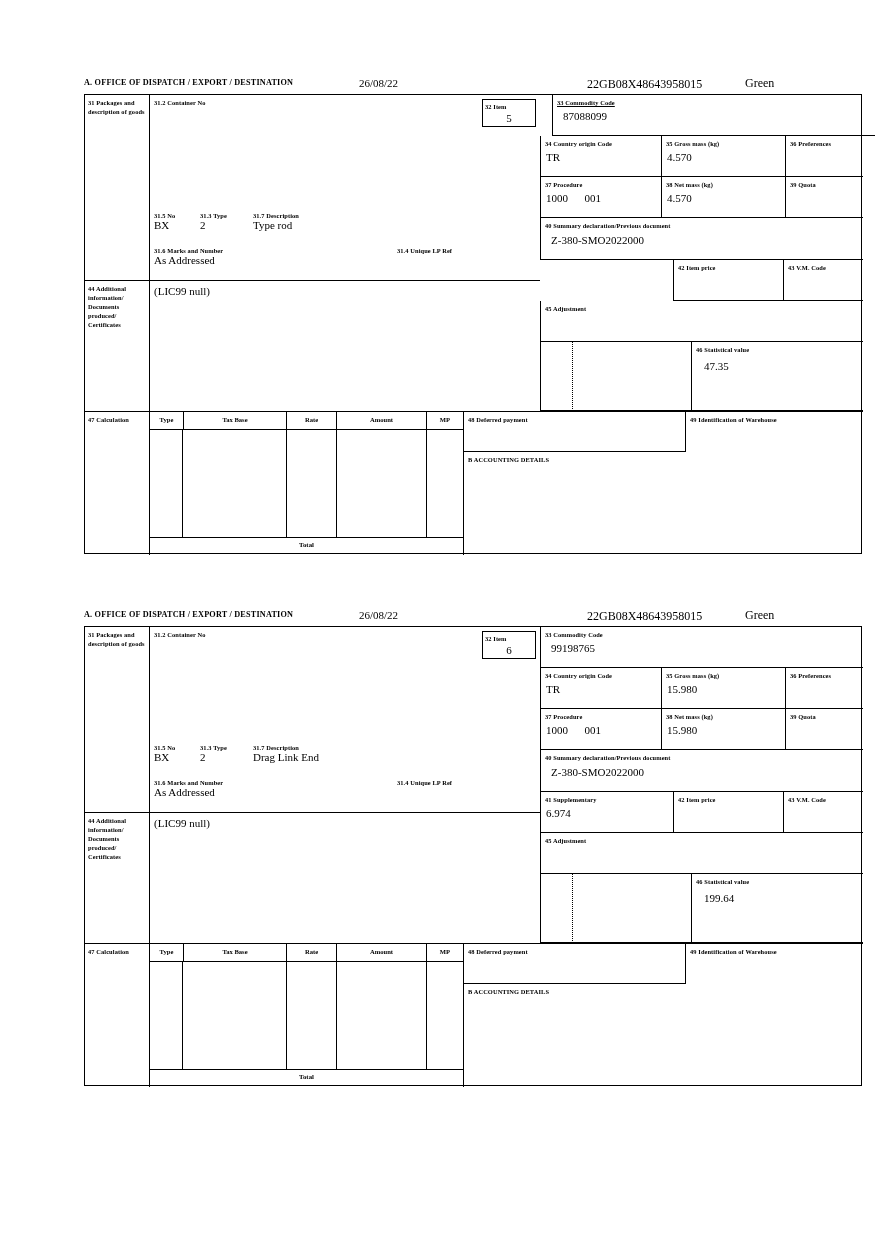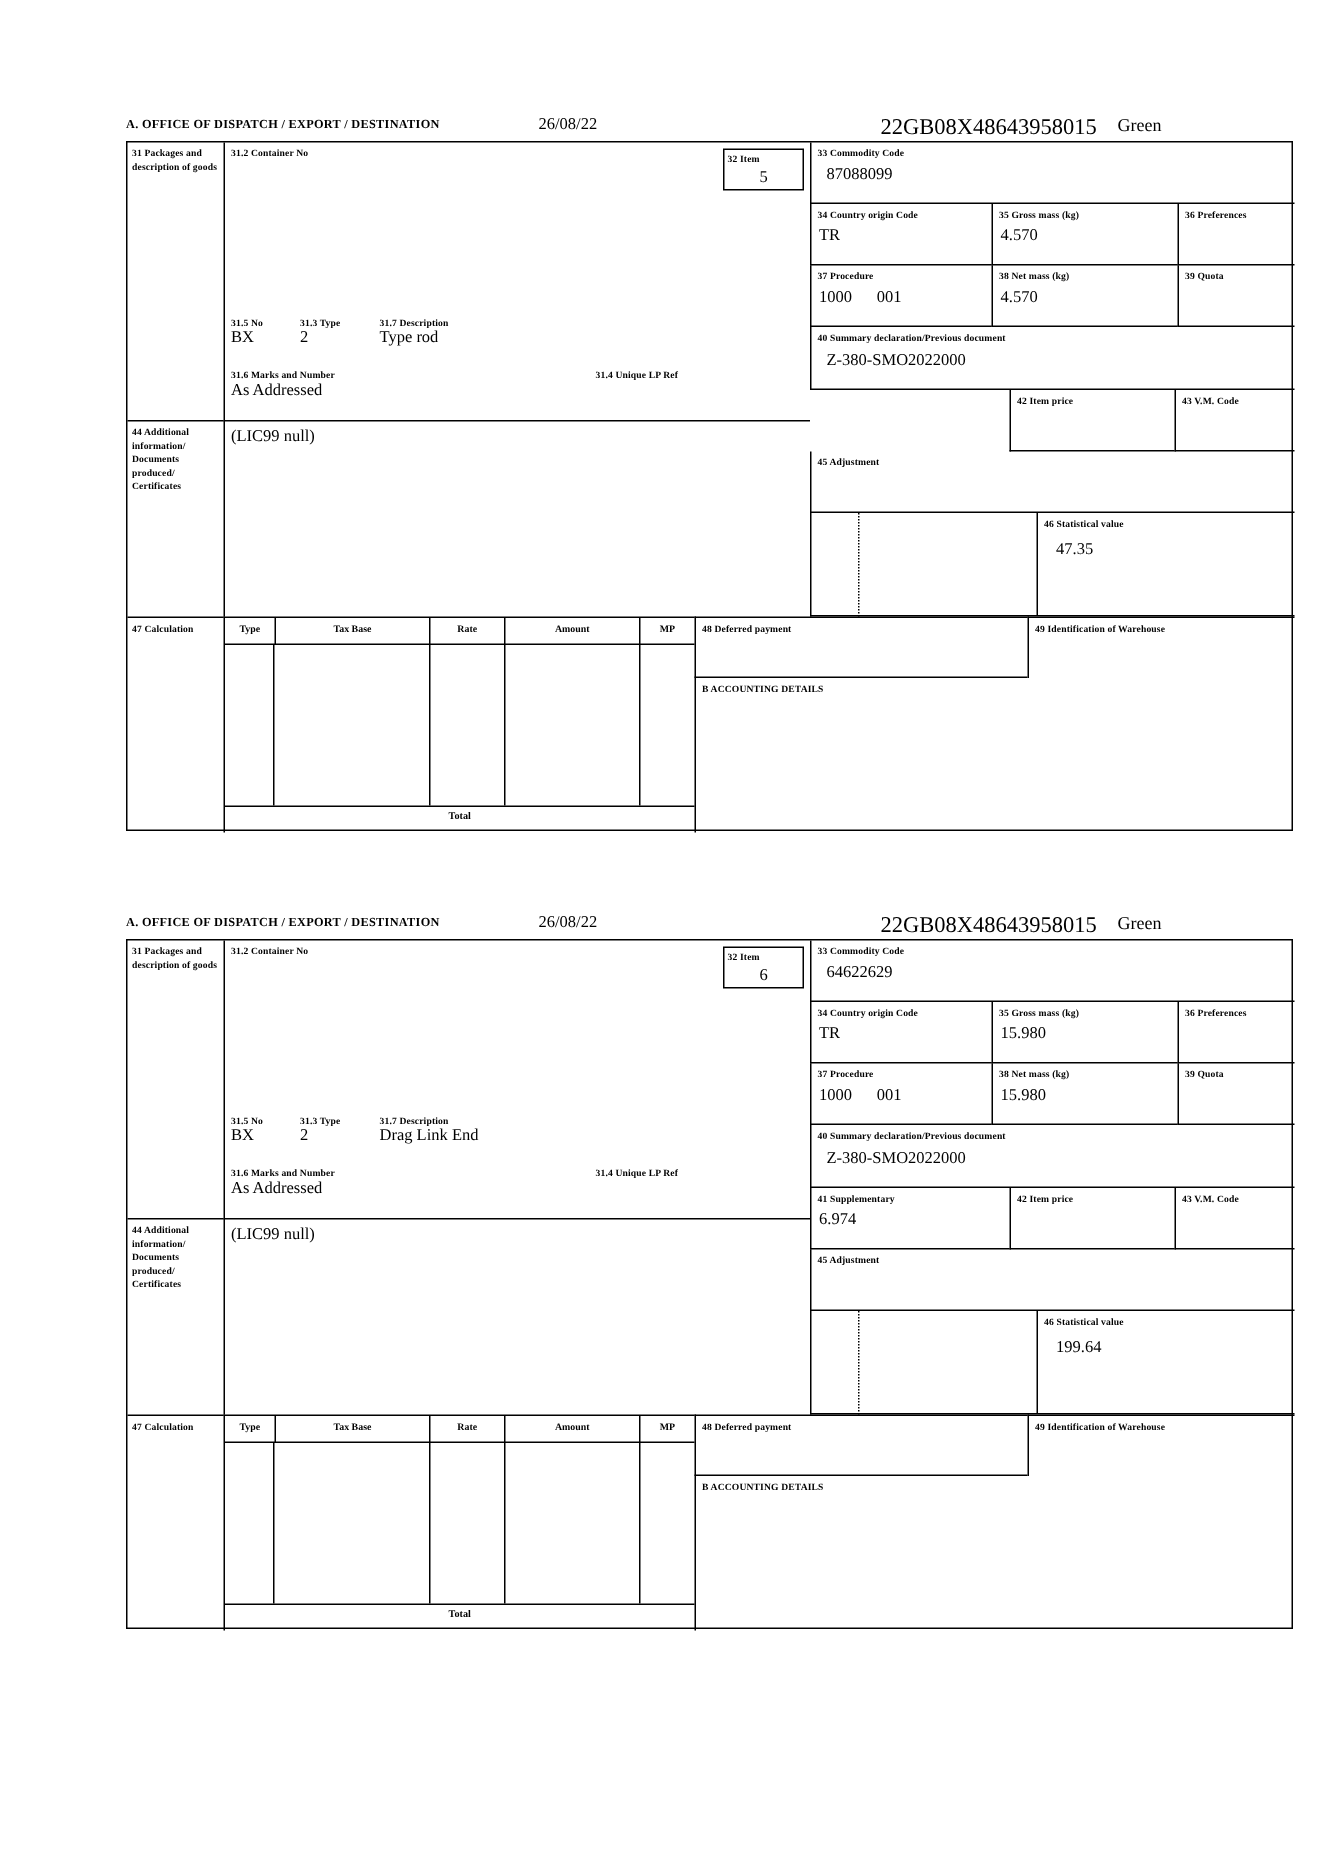--- a/index.html
+++ b/index.html
@@ -45,21 +45,21 @@
     left: 275px;
     top: -1px;
     font-size: 11px;
     font-weight: normal;
     font-family: "Liberation Serif", serif;
   }
   .hdr .mrn {
     position: absolute;
     left: 503px;
     top: -1px;
-    font-size: 15px;
+    font-size: 12px;
     font-weight: normal;
   }
   .hdr .lane {
     position: absolute;
     left: 661px;
     top: -2px;
     font-size: 12px;
     font-weight: normal;
   }
   .grid {
@@ -155,21 +155,21 @@
         <div class="lbl" style="position:absolute;left:247px;top:151px;">31.4 Unique LP Ref</div>
         <div class="val" style="position:absolute;left:4px;top:159px;">As Addressed</div>
         <div class="val" style="position:absolute;left:247px;top:159px;"></div>
       </div>
 
       <div class="itembox" style="left:397px;top:4px;width:54px;height:28px;">
         <div class="lbl" style="padding:2px 0 0 2px">32 Item</div>
         <div class="val center" style="margin-top:1px">5</div>
       </div>
 
-      <div class="cell bl bb" style="left:455px;top:0;width:323px;height:41px;">
+      <div class="cell bl bb" style="left:467px;top:0;width:323px;height:41px;text-decoration:underline;">
         <div class="lbl" style="padding:3px 0 0 4px">33 Commodity Code</div>
         <div class="val" style="position:absolute;left:10px;top:15px;">87088099</div>
       </div>
 
       <div class="cell bl bb" style="left:455px;top:41px;width:121px;height:41px;">
         <div class="lbl" style="padding:3px 0 0 4px">34 Country origin Code</div>
         <div class="val" style="position:absolute;left:5px;top:15px;">TR</div>
       </div>
       <div class="cell bl bb" style="left:576px;top:41px;width:124px;height:41px;">
         <div class="lbl" style="padding:3px 0 0 4px">35 Gross mass (kg)</div>
@@ -303,21 +303,21 @@
         <div class="val" style="position:absolute;left:247px;top:159px;"></div>
       </div>
 
       <div class="itembox" style="left:397px;top:4px;width:54px;height:28px;">
         <div class="lbl" style="padding:2px 0 0 2px">32 Item</div>
         <div class="val center" style="margin-top:1px">6</div>
       </div>
 
       <div class="cell bl bb" style="left:455px;top:0;width:323px;height:41px;">
         <div class="lbl" style="padding:3px 0 0 4px">33 Commodity Code</div>
-        <div class="val" style="position:absolute;left:10px;top:15px;">64622629</div>
+        <div class="val" style="position:absolute;left:10px;top:15px;">99198765</div>
       </div>
 
       <div class="cell bl bb" style="left:455px;top:41px;width:121px;height:41px;">
         <div class="lbl" style="padding:3px 0 0 4px">34 Country origin Code</div>
         <div class="val" style="position:absolute;left:5px;top:15px;">TR</div>
       </div>
       <div class="cell bl bb" style="left:576px;top:41px;width:124px;height:41px;">
         <div class="lbl" style="padding:3px 0 0 4px">35 Gross mass (kg)</div>
         <div class="val" style="position:absolute;left:5px;top:15px;">15.980</div>
       </div>

